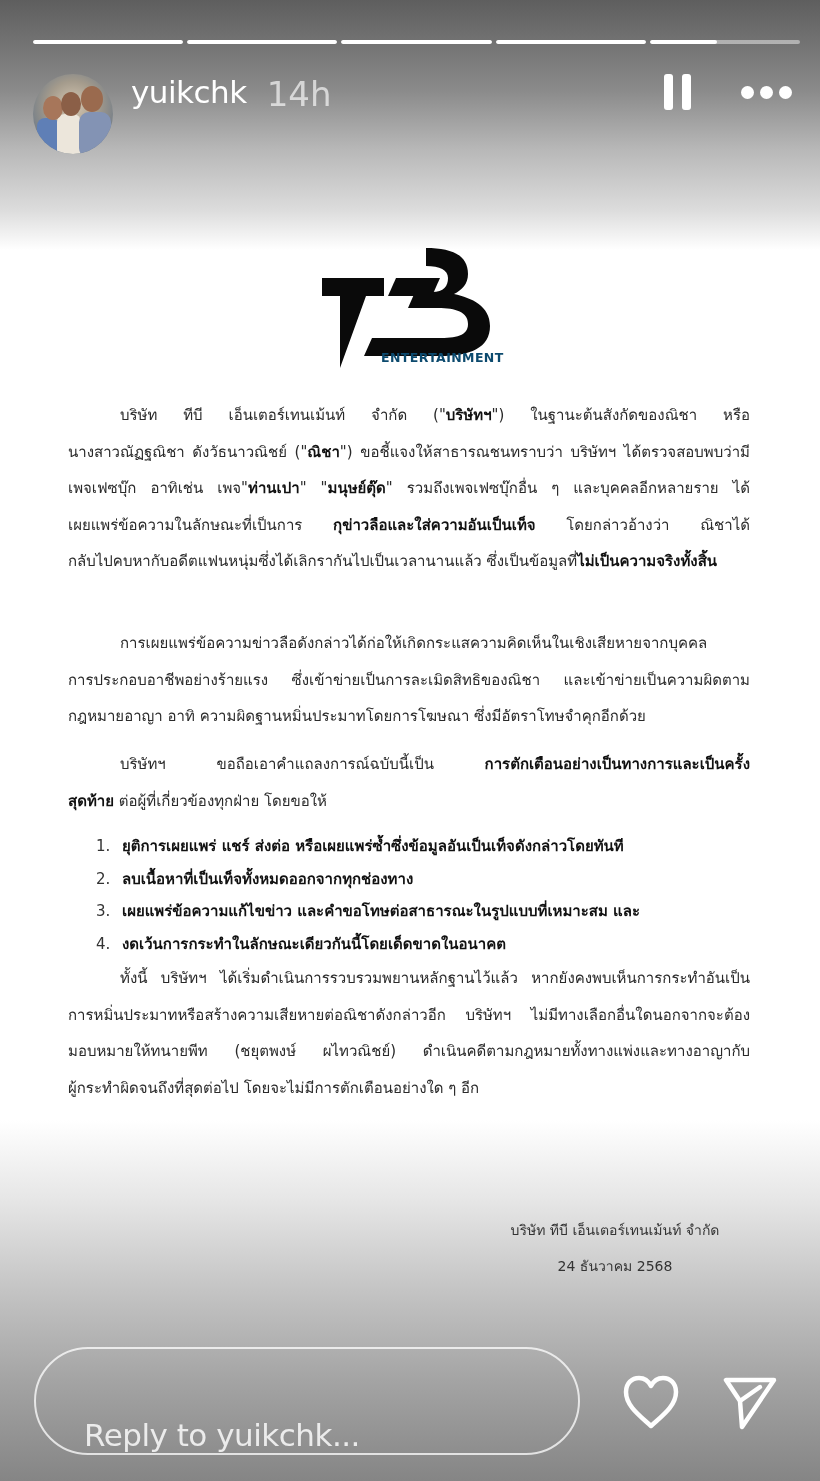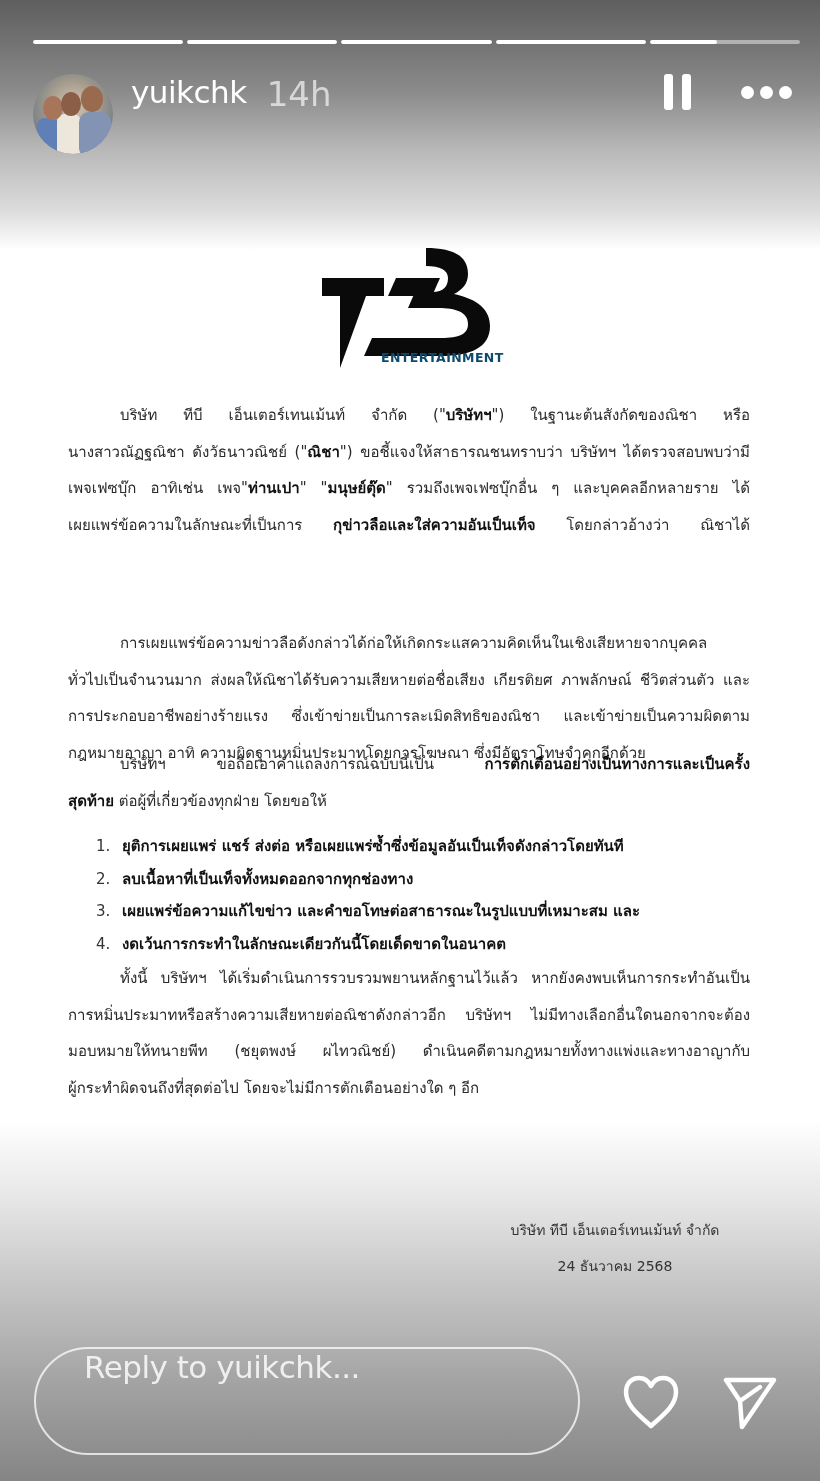--- a/index.html
+++ b/index.html
@@ -92,21 +92,21 @@
 
     .signature {
       position: absolute; left: 470px; top: 1212px; width: 290px; text-align: center;
       font-size: 14px; color: #333; line-height: 36px;
     }
 
     
     .reply {
       position: absolute; left: 34px; top: 1347px; width: 546px; height: 108px;
       border: 2px solid rgba(255,255,255,0.75); border-radius: 54px;
-      display: flex; align-items: flex-start; padding-left: 48px;
+      display: flex; align-items: flex-end; padding-left: 48px;
       background: transparent; cursor: text;
     }
     .reply-input {
       background: transparent; border: none; outline: none; width: 100%;
       font-size: 31px; color: rgba(255,255,255,0.85);
       font-family: "DejaVu Sans", sans-serif; letter-spacing: -0.5px;
     }
     .reply-input::placeholder { color: rgba(255,255,255,0.82); }
     .heart-btn { position: absolute; left: 620px; top: 1372px; width: 62px; height: 60px; cursor: pointer; }
     .send-btn { position: absolute; left: 720px; top: 1375px; width: 60px; height: 56px; cursor: pointer; }
@@ -165,24 +165,24 @@
 
     <path d="M104 0 C128 0 146 6 146 26 C146 36 140 42 132 46 C150 50 168 58 168 78 C168 100 148 108 118 108 L42 108 L50 90 L116 90 C134 90 146 88 146 76 C146 64 134 60 116 60 L86 60 L93 44 L110 44 C122 44 126 38 126 30 C126 22 118 18 104 18 Z" fill="#0a0a0a"></path>
   </svg>
   <div class="logo-text">ENTERTAINMENT</div>
 
   <div class="para" id="p1" style="top:397px">
       <span class="line indent"><span>บริษัท ทีบี เอ็นเตอร์เทนเม้นท์ จำกัด ("</span><span class="b">บริษัทฯ</span><span>") ในฐานะต้นสังกัดของณิชา หรือ</span></span>
       <span class="line"><span>นางสาวณัฏฐณิชา ดังวัธนาวณิชย์ ("</span><span class="b">ณิชา</span><span>") ขอชี้แจงให้สาธารณชนทราบว่า บริษัทฯ ได้ตรวจสอบพบว่ามี</span></span>
       <span class="line"><span>เพจเฟซบุ๊ก อาทิเช่น เพจ"</span><span class="b">ท่านเปา</span><span>" "</span><span class="b">มนุษย์ตุ๊ด</span><span>" รวมถึงเพจเฟซบุ๊กอื่น ๆ และบุคคลอีกหลายราย ได้</span></span>
       <span class="line"><span>เผยแพร่ข้อความในลักษณะที่เป็นการ </span><span class="b">กุข่าวลือและใส่ความอันเป็นเท็จ</span><span> โดยกล่าวอ้างว่า ณิชาได้</span></span>
+      <span class="line last"><span>กลับไปคบหากับอดีตแฟนหนุ่มซึ่งได้เลิกรากันไปเป็นเวลานานแล้ว ซึ่งเป็นข้อมูลที่</span><span class="b">ไม่เป็นความจริงทั้งสิ้น</span></span>
     </div>
   <div class="para" id="p2" style="top:625px">
       <span class="line indent">การเผยแพร่ข้อความข่าวลือดังกล่าวได้ก่อให้เกิดกระแสความคิดเห็นในเชิงเสียหายจากบุคคล</span>
-      <span class="line">ทั่วไปเป็นจำนวนมาก ส่งผลให้ณิชาได้รับความเสียหายต่อชื่อเสียง เกียรติยศ ภาพลักษณ์ ชีวิตส่วนตัว และ</span>
       <span class="line">การประกอบอาชีพอย่างร้ายแรง ซึ่งเข้าข่ายเป็นการละเมิดสิทธิของณิชา และเข้าข่ายเป็นความผิดตาม</span>
       <span class="line last">กฎหมายอาญา อาทิ ความผิดฐานหมิ่นประมาทโดยการโฆษณา ซึ่งมีอัตราโทษจำคุกอีกด้วย</span>
     </div>
   <div class="para" id="p3" style="top:746px">
       <span class="line indent"><span>บริษัทฯ ขอถือเอาคำแถลงการณ์ฉบับนี้เป็น </span><span class="b">การตักเตือนอย่างเป็นทางการและเป็นครั้ง</span></span>
       <span class="line last"><span class="b">สุดท้าย</span><span> ต่อผู้ที่เกี่ยวข้องทุกฝ่าย โดยขอให้</span></span>
     </div>
 
   <div class="list" id="demands">
       <div class="item">

